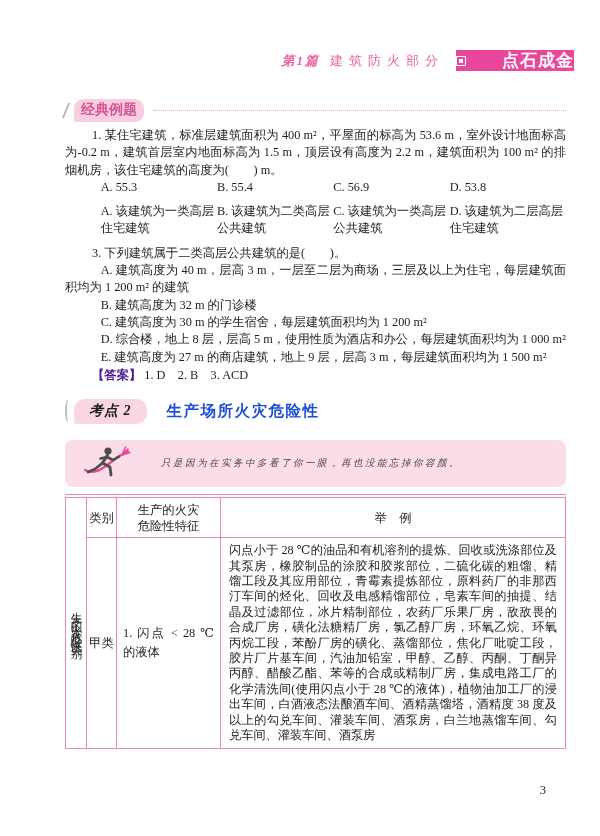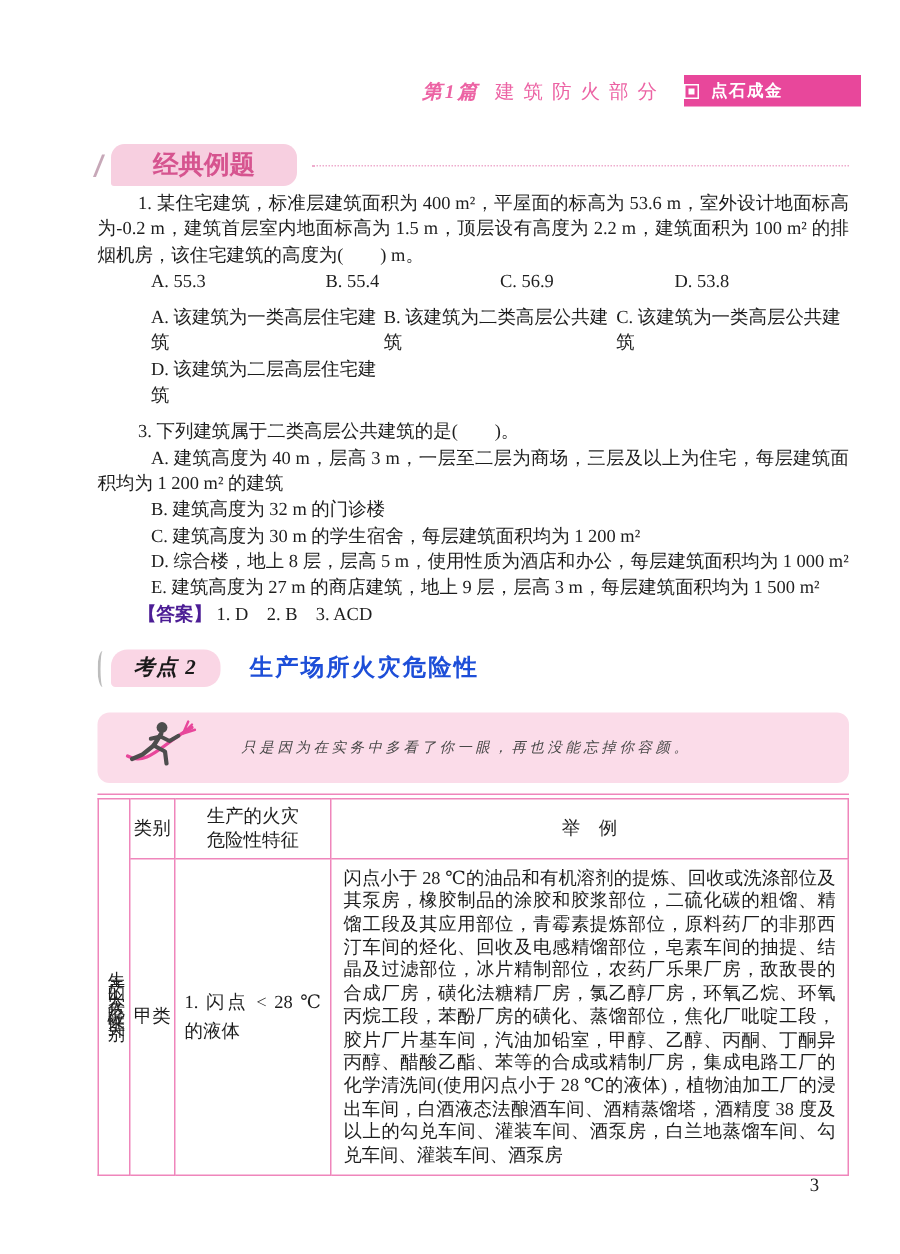--- a/index.html
+++ b/index.html
@@ -10,41 +10,41 @@
   }
   
   .page-header {
     position:absolute; top:50px; left:0; right:22px;
     display:flex; justify-content:flex-end; align-items:center;
   }
   .chapter-num { color:#ec63a4; font-size:13px; font-weight:bold; font-style:italic; letter-spacing:2px; }
   .chapter-title { color:#ec63a4; font-size:13px; letter-spacing:6px; margin-left:10px; margin-right:12px; }
   .brand-badge {
     background:#e8479b; color:#ffffff; width:118px; height:21px;
-    display:flex; align-items:center; justify-content:flex-start; gap:8px;
-    font-family:"Liberation Sans","DejaVu Sans",sans-serif; font-weight:bold; font-size:11px; letter-spacing:1px;
+    display:flex; align-items:center; justify-content:space-between; gap:8px;
+    font-family:"Liberation Sans","DejaVu Sans",sans-serif; font-weight:bold; font-size:17px; letter-spacing:1px;
   }
   .brand-icon { width:10px; height:10px; border:1.5px solid #fff; display:inline-flex; align-items:center; justify-content:center; }
   .brand-icon-inner { width:4px; height:4px; background:#fff; }
   
   .content { position:absolute; left:65px; right:30px; top:100px; }
   
   .classic-row { display:flex; align-items:center; height:20px; }
   .quote-mark { width:5px; height:15px; border-left:2px solid #c7a8b8; transform:skewX(-22deg); margin-right:4px; }
   .classic-chip {
     background:#f7cfe0; color:#d6548f; font-family:"Liberation Sans","DejaVu Sans",sans-serif;
-    font-weight:bold; font-size:17px; padding:2px 28px 3px; border-radius:9px 9px 9px 2px;
+    font-weight:bold; font-size:14px; padding:2px 7px 3px; border-radius:9px 9px 9px 2px;
   }
   .dotted { flex:1; border-top:1.5px dotted #eeaccd; margin-left:10px; }
   
   .qblock { margin-top:7px; }
   .stem { font-size:12.3px; line-height:17.3px; text-align:justify; text-indent:2.2em; }
   .opts4 { display:flex; padding-left:2.9em; font-size:12.3px; line-height:17.3px; }
   .opts4 .opt { width:25%; }
-  .opts2 { display:grid; grid-template-columns:1fr 1fr 1fr; padding-left:2.9em; font-size:12.3px; line-height:17.3px; }
+  .opts2 { display:grid; grid-template-columns:1fr 1fr 1fr 1fr; padding-left:2.9em; font-size:12.3px; line-height:17.3px; }
   .opt3 { font-size:12.3px; line-height:17.3px; text-align:justify; text-indent:2.9em; }
   .answers-line { font-size:12.3px; line-height:17.3px; text-indent:2.2em; margin-top:1px; }
   .answer-label { color:#4c1d95; font-weight:bold; }
   
   .kaodian-row { display:flex; align-items:center; margin-top:13px; height:28px; }
   .kaodian-curve { width:7px; height:24px; border-left:2px solid #bdbdbd; border-radius:50% 0 0 50%; margin-right:2px; }
   .kaodian-chip {
     background:#fad6e5; border-radius:11px 11px 11px 3px; padding:3px 15px 4px;
     font-size:14px; font-weight:bold; font-style:italic; color:#1a1a1a; letter-spacing:1px;
   }

